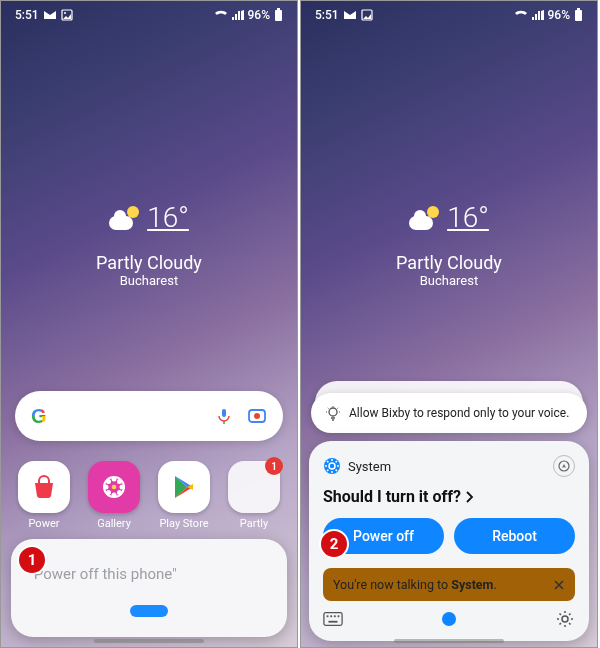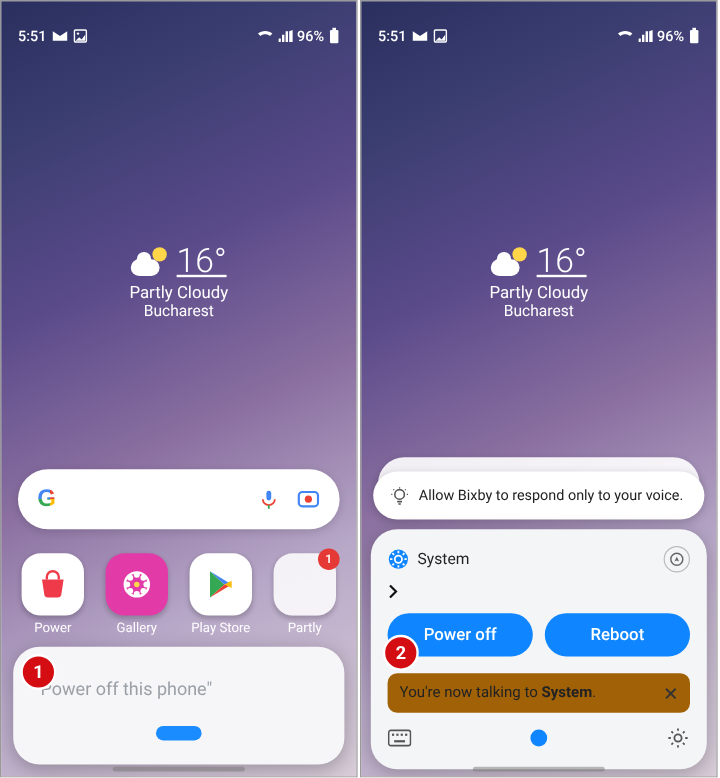--- a/index.html
+++ b/index.html
@@ -16,21 +16,21 @@
     background: linear-gradient(155deg, #2a2f5f 0%, #3a3d70 15%, #5a4a8a 35%, #8a6fa0 55%, #b8a8c8 75%, #d8cdd8 100%);
     overflow: hidden;
     border: 1px solid #999;
   }
   .phone-left { margin-right: 2px; }
   
   .status {
     position: absolute; top: 0; left: 0; right: 0;
     height: 28px;
     display: flex; justify-content: space-between; align-items: center;
-    padding: 0 14px; color: #fff; font-size: 12px; font-weight: 500; margin-top: 15px;
+    padding: 0 14px; color: #fff; font-size: 12px; font-weight: 500;
   }
   .status-left, .status-right { display: flex; align-items: center; gap: 4px; }
   .ic { display: inline-flex; align-items: center; justify-content: center; }
   
   .weather {
     position: absolute; top: 200px; left: 0; right: 0;
     display: flex; flex-direction: column; align-items: center;
     color: #fff;
   }
   .weather-row { display: flex; align-items: center; gap: 8px; text-decoration: underline; }
@@ -43,21 +43,21 @@
   }
   .weather-icon .cloud:before {
     content: ""; position: absolute; left: 5px; top: -6px;
     width: 12px; height: 12px; background: #fff; border-radius: 50%;
   }
   .weather-icon .sun {
     position: absolute; right: 0; top: 0;
     width: 12px; height: 12px; background: #ffd54a; border-radius: 50%;
   }
   .temp { font-size: 28px; font-weight: 300; }
-  .cond { font-size: 14px; margin-top: 2px; }
+  .cond { font-size: 18px; margin-top: 18px; }
   .city { font-size: 13px; }
   
   .searchbar {
     position: absolute; left: 14px; right: 14px; top: 390px;
     height: 50px; background: #fff; border-radius: 25px;
     display: flex; align-items: center; padding: 0 16px;
     box-shadow: 0 2px 8px rgba(0,0,0,0.15);
   }
   .google-g {
     width: 22px; height: 22px; font-weight: 700; font-size: 20px;
@@ -378,20 +378,21 @@
       </div>
       <span class="gear-circle">
         <svg width="12" height="12" viewBox="0 0 12 12">
             <circle cx="6" cy="6" r="5" fill="none" stroke="#666" stroke-width="1.2"></circle>
             <path d="M4 8l2-4 2 4-2-1z" fill="#666"></path>
           </svg>
       </span>
     </div>
 
     <div class="panel-title">
+      <span>Should I turn it off?</span>
       <span class="ic">
           <svg width="9" height="12" viewBox="0 0 9 12">
             <path d="M2 1l5 5-5 5" fill="none" stroke="#111" stroke-width="1.8"></path>
           </svg>
         </span>
     </div>
 
     <div class="btn-row">
       <div class="btn">
           <span>Power off</span>

